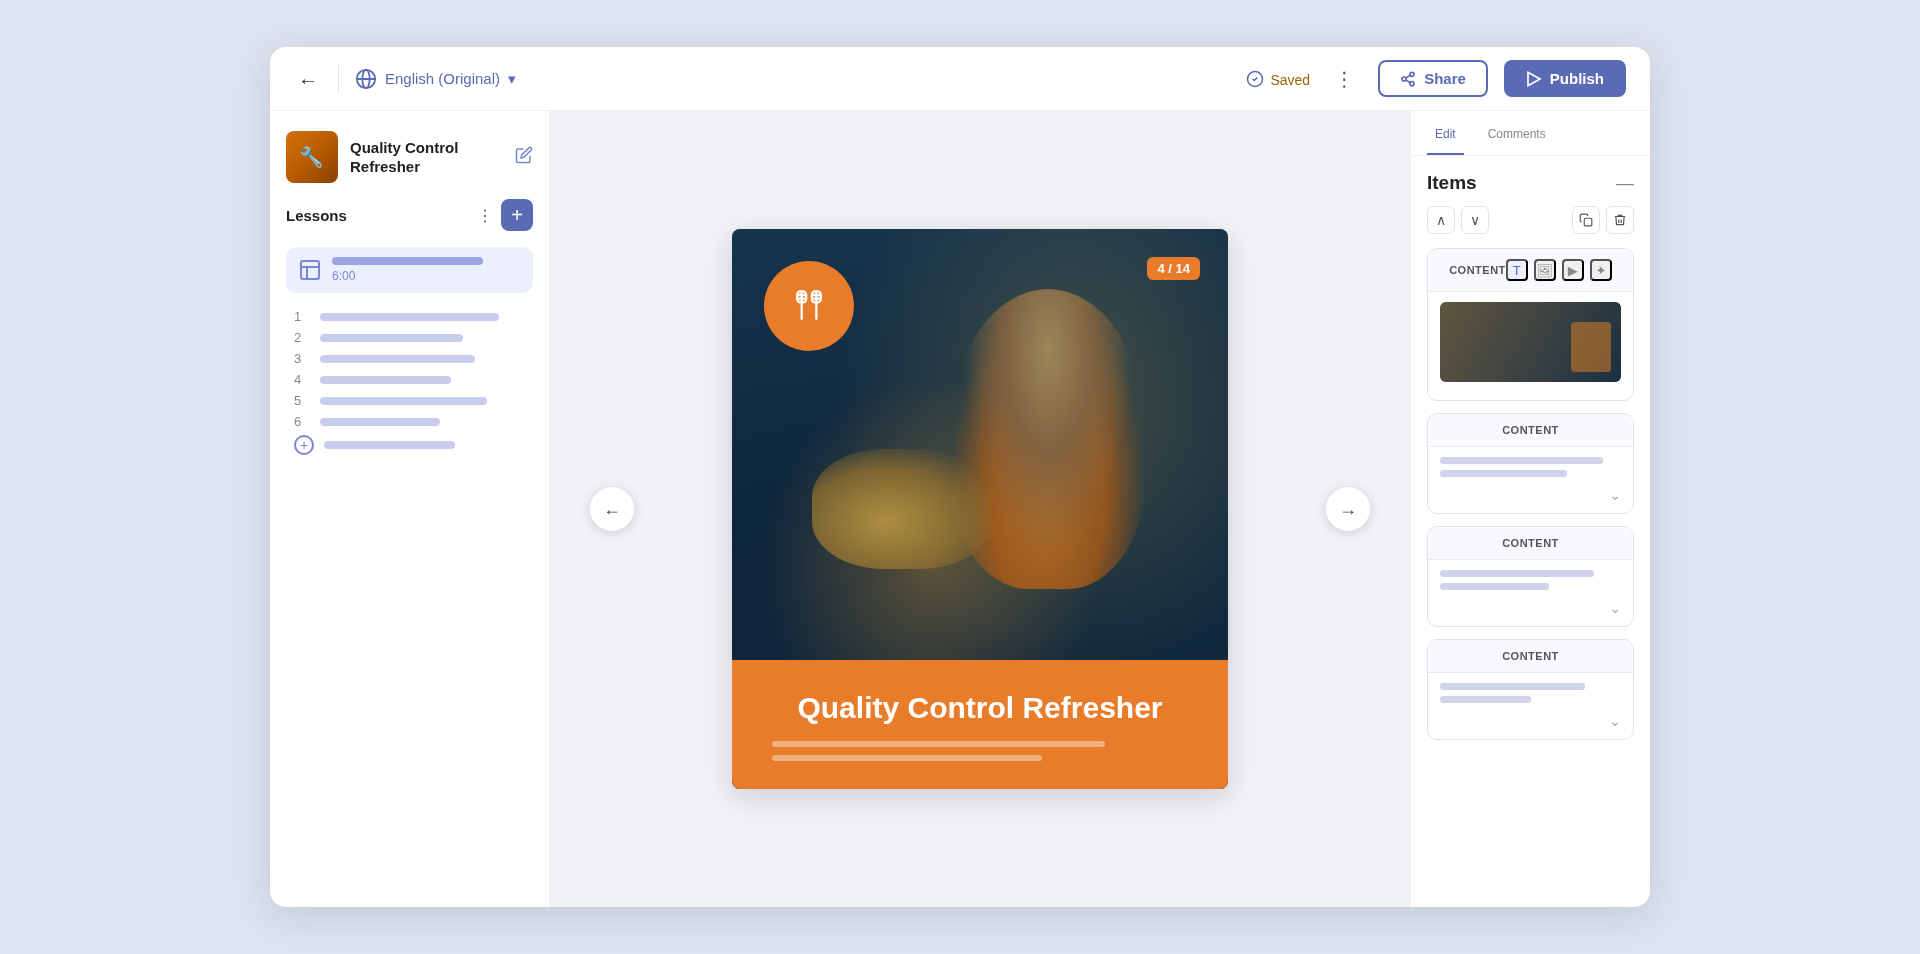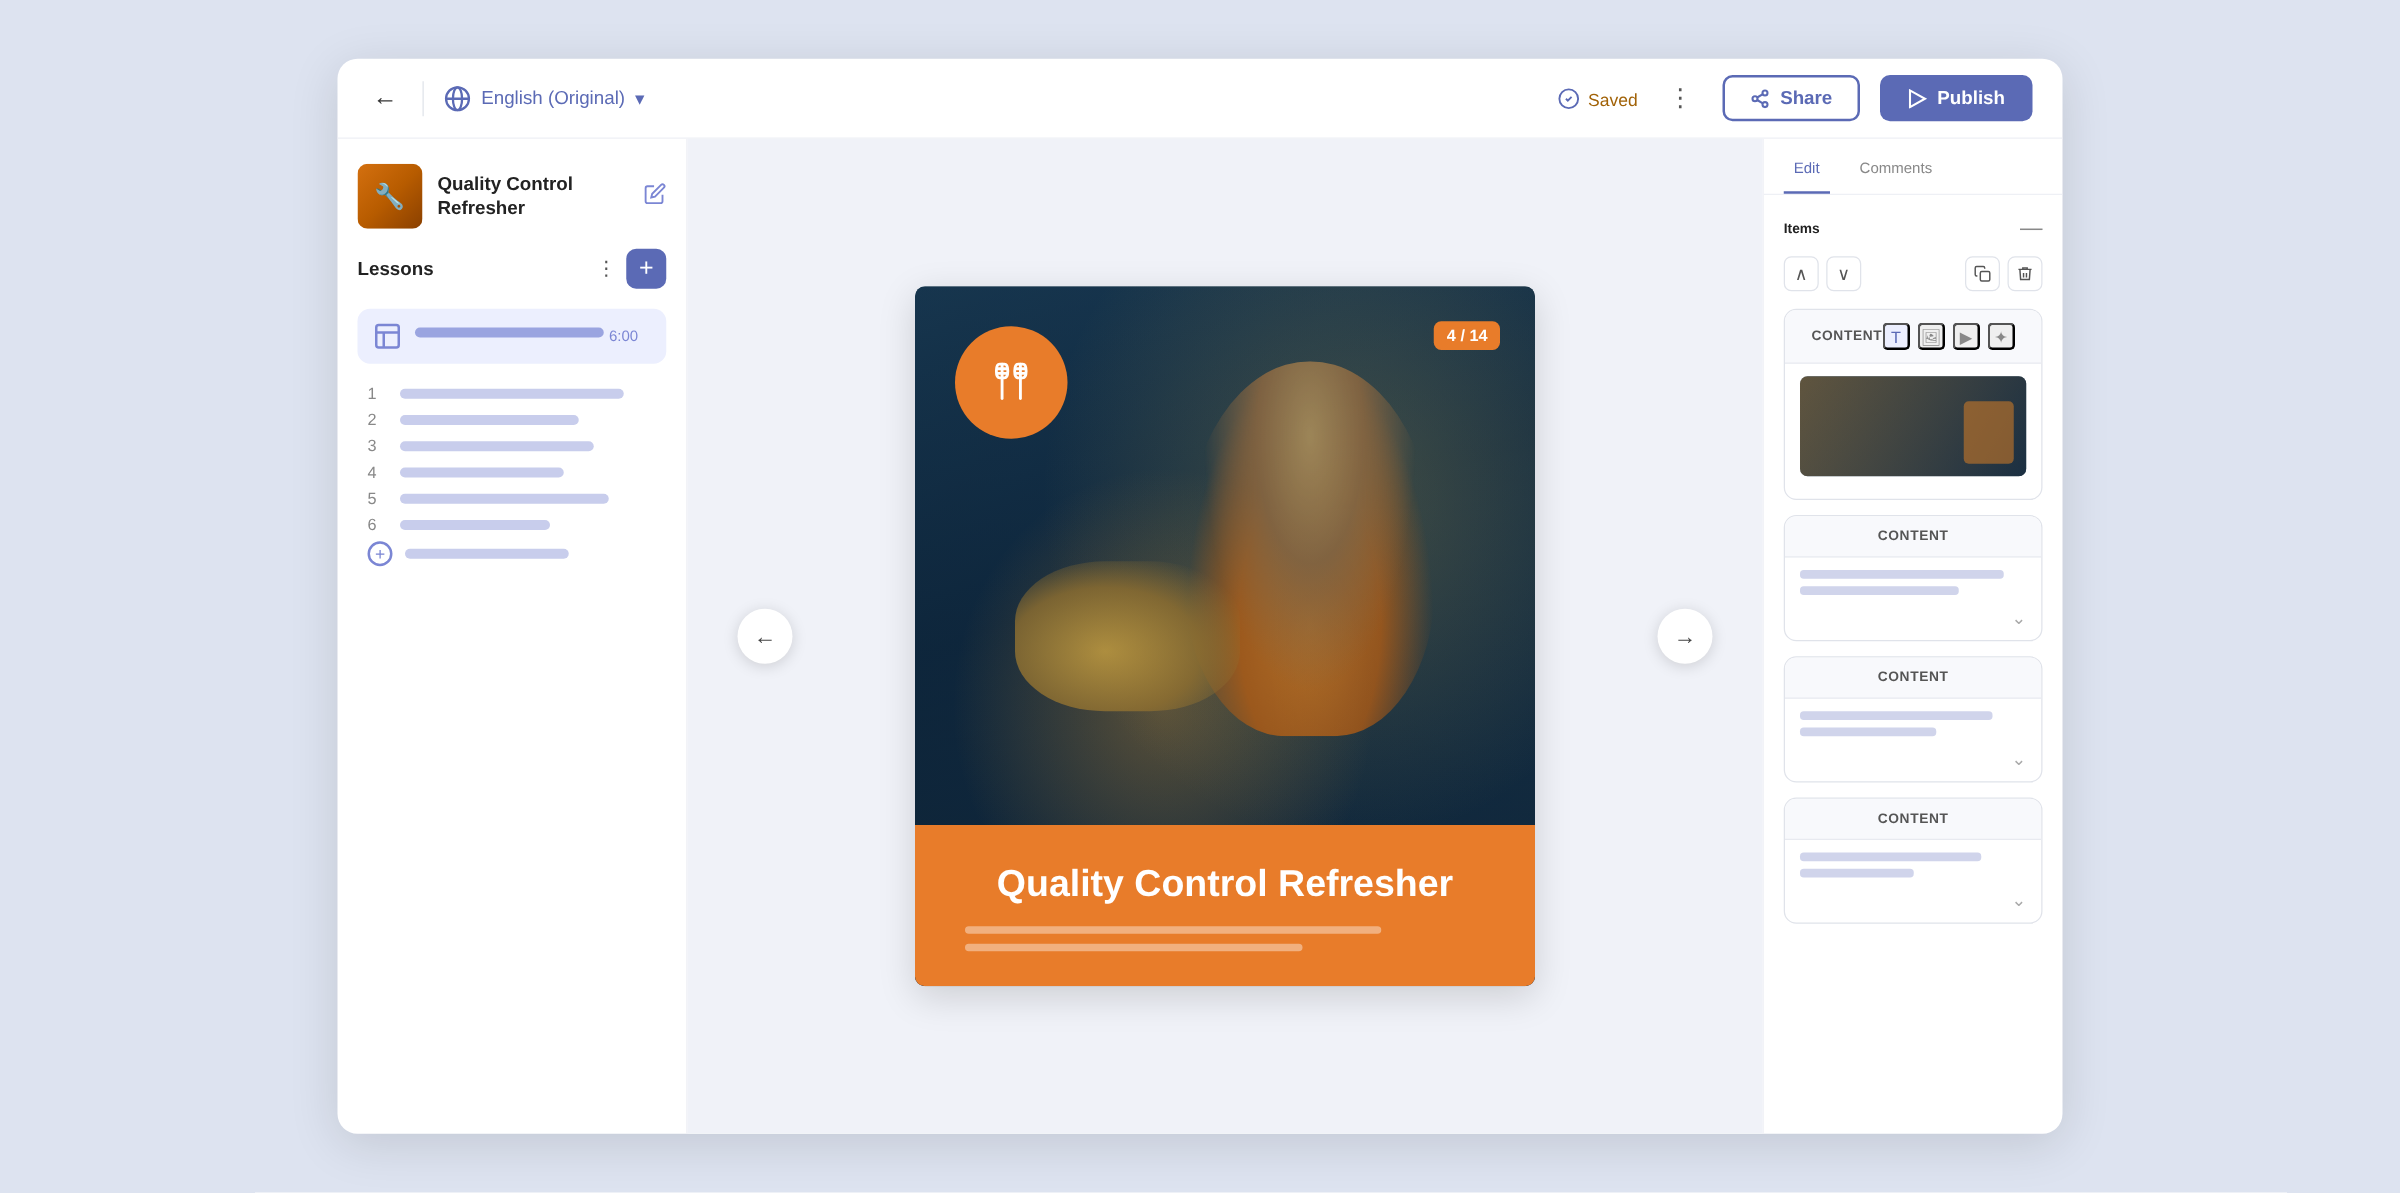--- a/index.html
+++ b/index.html
@@ -212,21 +212,21 @@
     }
     .lesson-icon {
       width: 24px;
       height: 24px;
       color: #7b86d4;
       flex-shrink: 0;
     }
     .lesson-bar-group {
       flex: 1;
       display: flex;
-      flex-direction: row;
+      flex-direction: column;
       gap: 4px;
     }
     .lesson-bar {
       height: 8px;
       background: #9aa4e0;
       border-radius: 4px;
     }
     .lesson-bar.wide { width: 80%; }
     .lesson-time {
       font-size: 12px;
@@ -410,21 +410,21 @@
       flex-direction: column;
       gap: 0;
     }
     .items-header {
       display: flex;
       align-items: center;
       justify-content: space-between;
       margin-bottom: 12px;
     }
     .items-label {
-      font-size: 11px;
+      font-size: 19px;
       font-weight: 600;
       color: #222;
     }
     .items-collapse {
       color: #888;
       font-size: 18px;
       cursor: pointer;
       background: none;
       border: none;
     }

